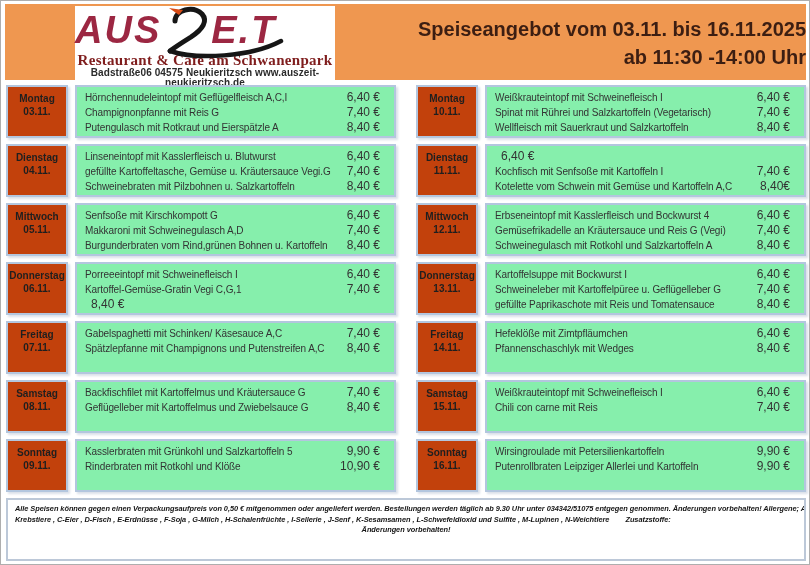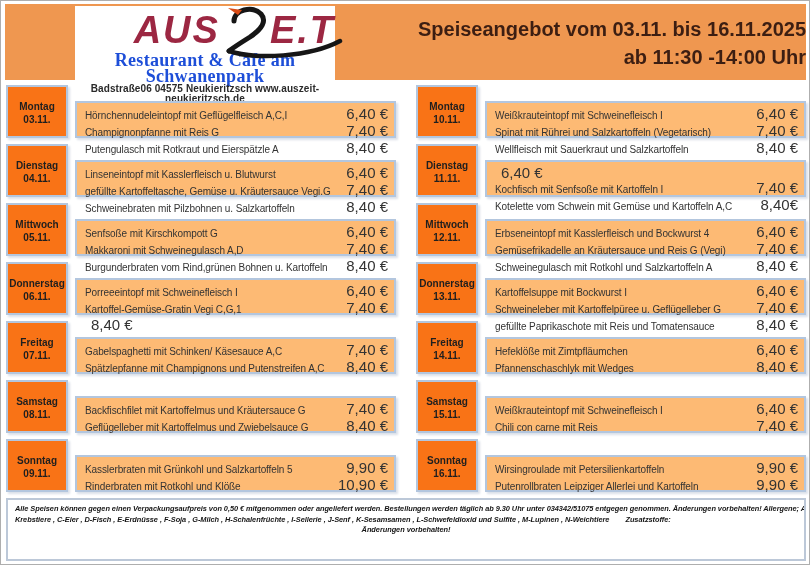--- a/index.html
+++ b/index.html
@@ -12,64 +12,63 @@
   .banner {
     position:absolute; left:4px; top:3px; width:801px; height:76px;
     background:#EF9750;
   }
   .logo-box {
     position:absolute; left:70px; top:2px; width:260px; height:74px;
     background:#ffffff; text-align:center; overflow:visible;
   }
   .brand-line {
     position:relative; height:46px; display:flex; align-items:center;
-    justify-content:flex-end; padding-top:2px;
+    justify-content:flex-start; padding-top:2px;
   }
   .brand-word {
     font-style:italic; font-weight:bold; font-size:38px; line-height:40px;
     color:#9C2742; letter-spacing:2px; font-family:"Liberation Sans",sans-serif;
   }
   .swan-svg { margin:0 -4px 0 -2px; overflow:visible; position:relative; z-index:2; }
   .logo-subtitle {
-    font-family:"Liberation Serif", serif; font-weight:bold; font-size:18px;
-    line-height:16px; color:#1d4ed8; letter-spacing:0.3px;
+    font-family:"Liberation Serif", serif; font-weight:bold; font-size:15px;
+    line-height:16px; color:#7f1d1d; letter-spacing:0.3px;
   }
   .logo-address {
     font-size:10px; font-weight:bold; color:#2a2a2a; line-height:10px; letter-spacing:0.1px;
   }
   .header-text {
     position:absolute; left:336px; right:0; top:11px; text-align:right;
     color:#3C1E12; font-weight:bold; font-size:20px; line-height:28px;
   }
   
   .menu-grid {
     position:absolute; top:84px; left:5px; width:800px;
     display:flex; gap:20px;
   }
   .menu-col { flex:1; display:flex; flex-direction:column; gap:6px; min-width:0; }
   .menu-row { display:flex; gap:7px; height:53px; }
   .day-box {
-    width:62px; flex:0 0 62px; background:#f97316; border:2px solid #b3c6de;
+    width:62px; flex:0 0 62px; background:#c2410c; border:2px solid #b3c6de;
     box-shadow:2px 2px 2px rgba(125,145,175,.28);
-    text-align:center; padding-top:13px;
+    text-align:center; padding-top:5px;
   }
   .day-name, .day-date { font-size:10px; font-weight:bold; color:#1f1f1f; line-height:13px; }
   .dish-box {
-    flex:1; min-width:0; background:#fdba74; border:2px solid #b3c6de;
+    flex:1; min-width:0; background:#86efac; border:2px solid #b3c6de;
     box-shadow:2px 2px 2px rgba(125,145,175,.28);
-    padding:3px 6px 0 8px;
-    margin-top:16px;
+    padding:3px 14px 0 8px;
   }
   .dish-line { display:flex; justify-content:space-between; align-items:baseline; line-height:15px; }
   .dish-name {
     font-size:10px; color:#333333; white-space:nowrap; overflow:hidden;
     letter-spacing:-0.1px; flex:1;
   }
   .dish-price {
-    font-size:15px; color:#333333; white-space:nowrap; text-align:right;
+    font-size:12px; color:#333333; white-space:nowrap; text-align:right;
     flex:0 0 auto; padding-left:6px;
   }
   
   .footer-box {
     position:absolute; left:5px; top:497px; width:800px; height:63px;
     background:#fff; border:2px solid #bcc8d8; padding:4px 7px; overflow:hidden;
   }
   .footer-line {
     font-size:7.4px; font-weight:bold; font-style:italic; color:#151515;
     line-height:10.5px; white-space:nowrap; letter-spacing:-0.05px;

